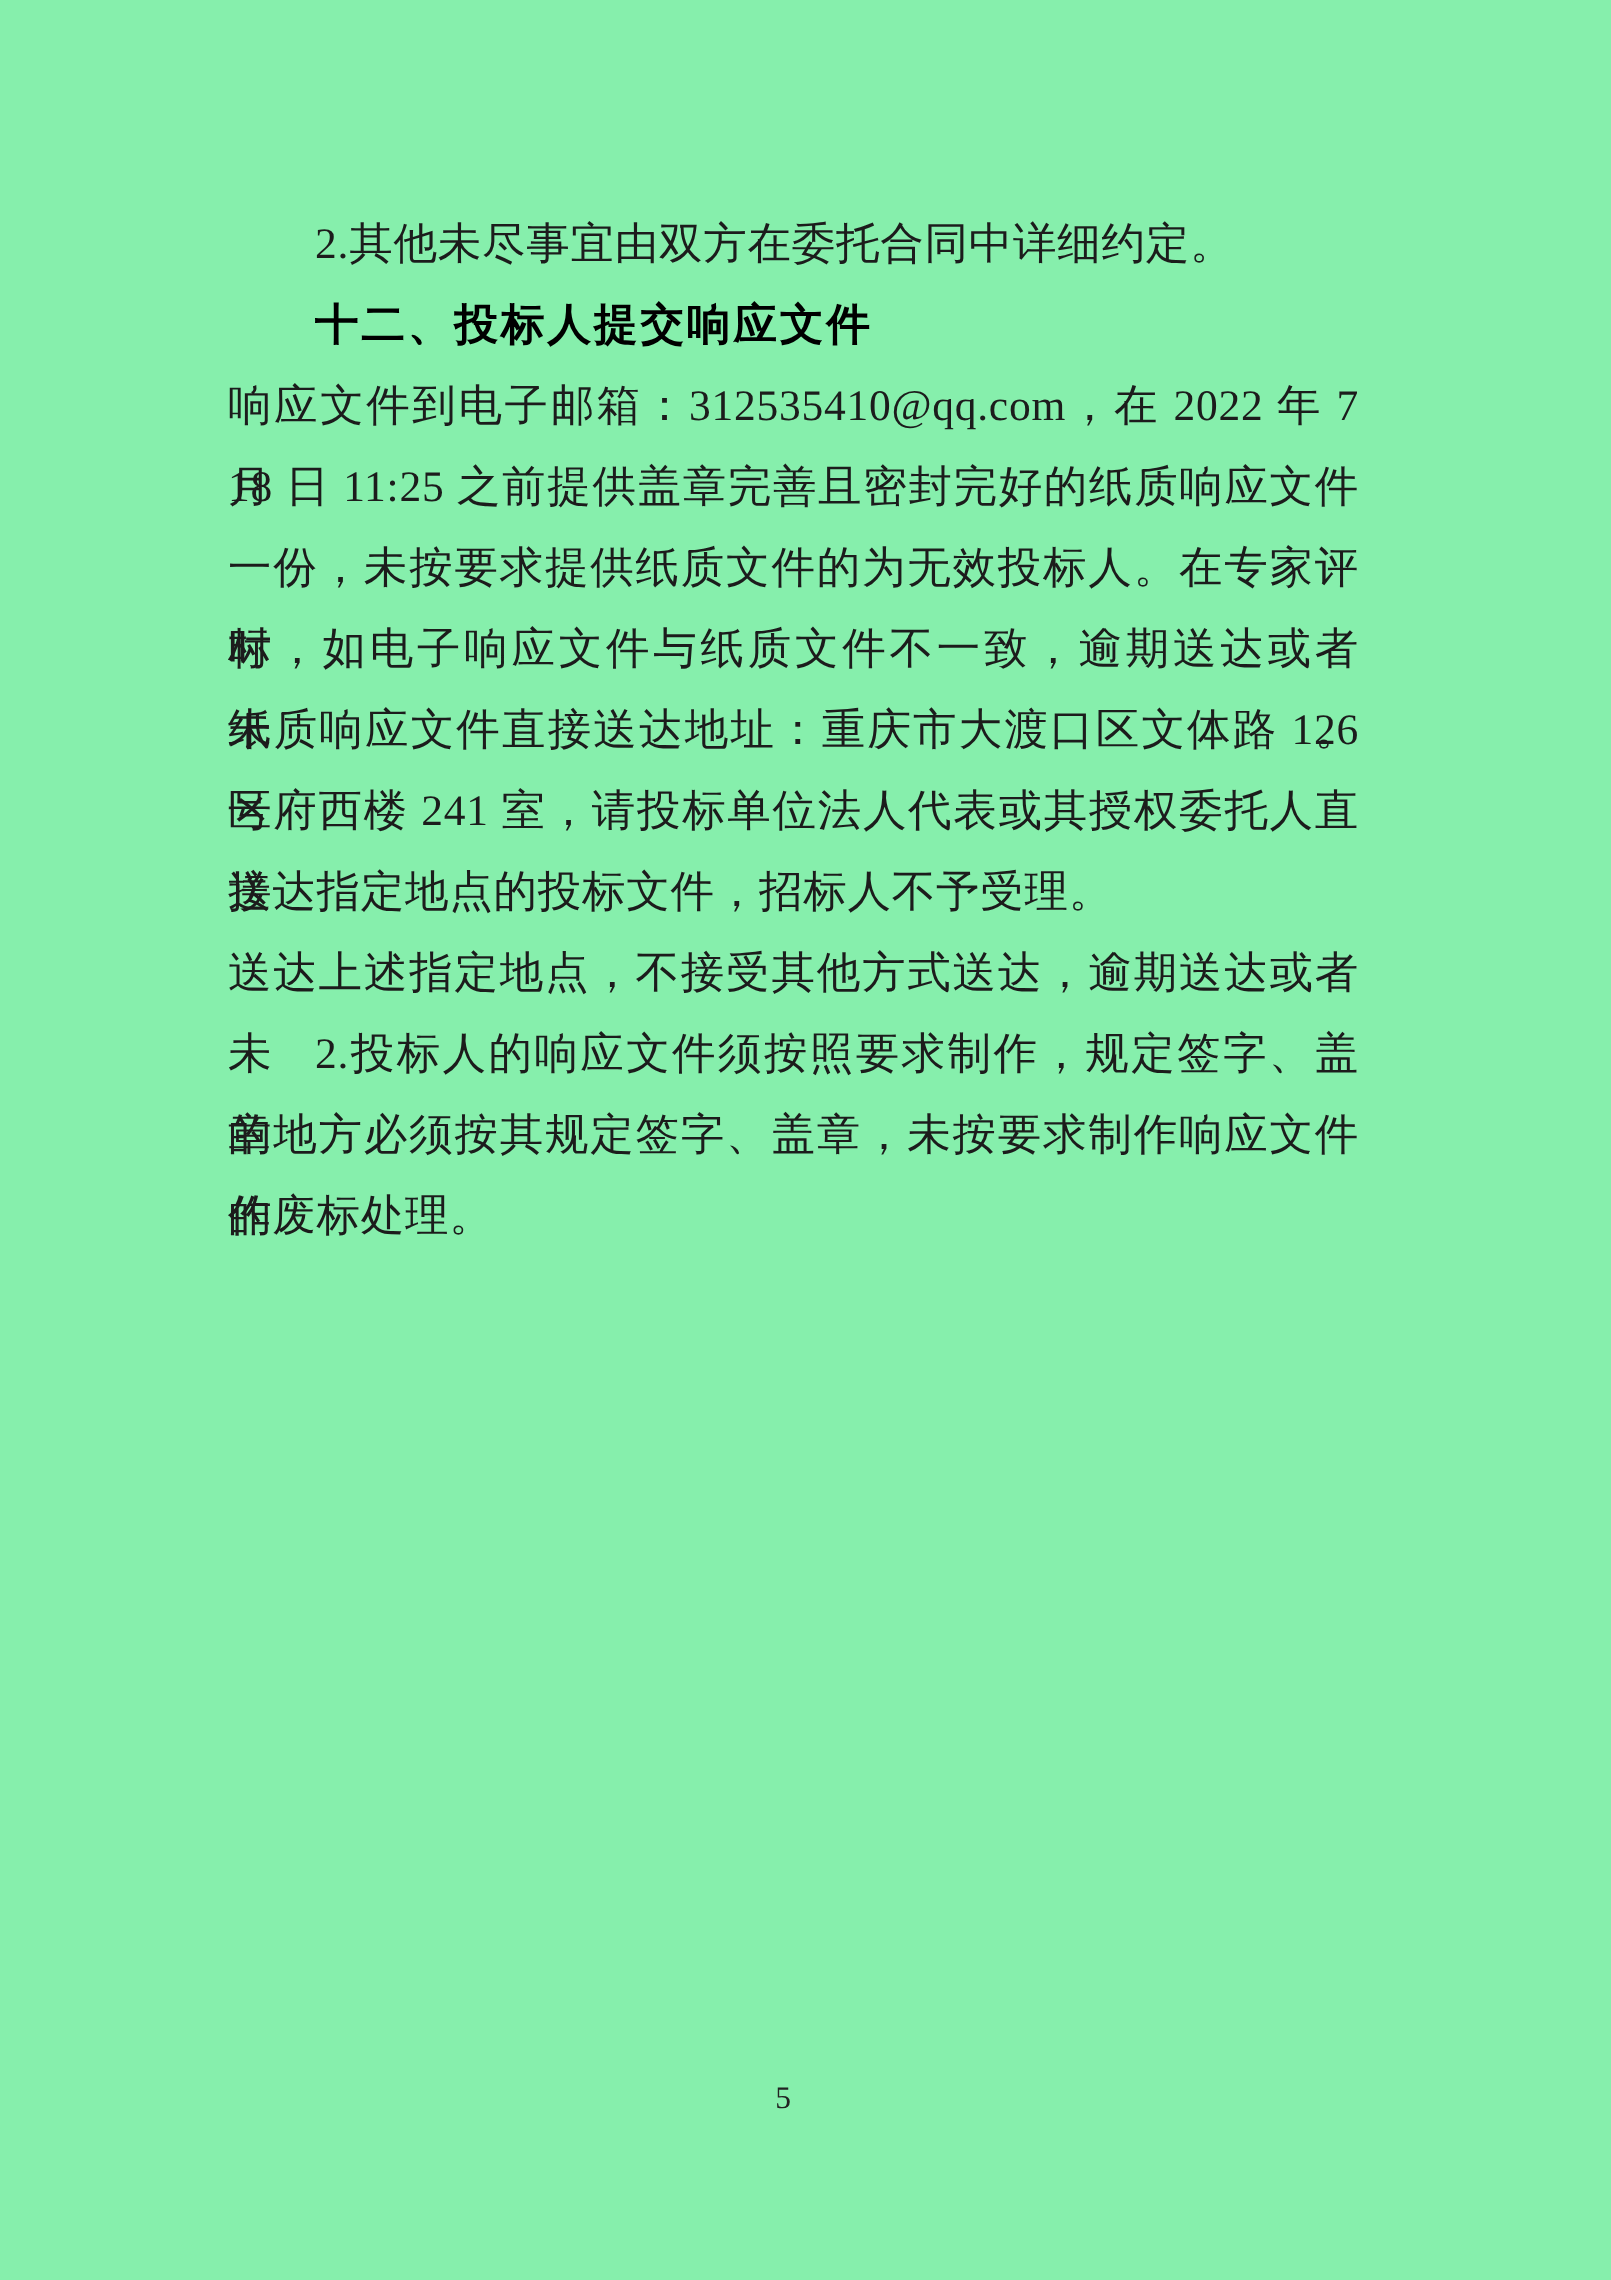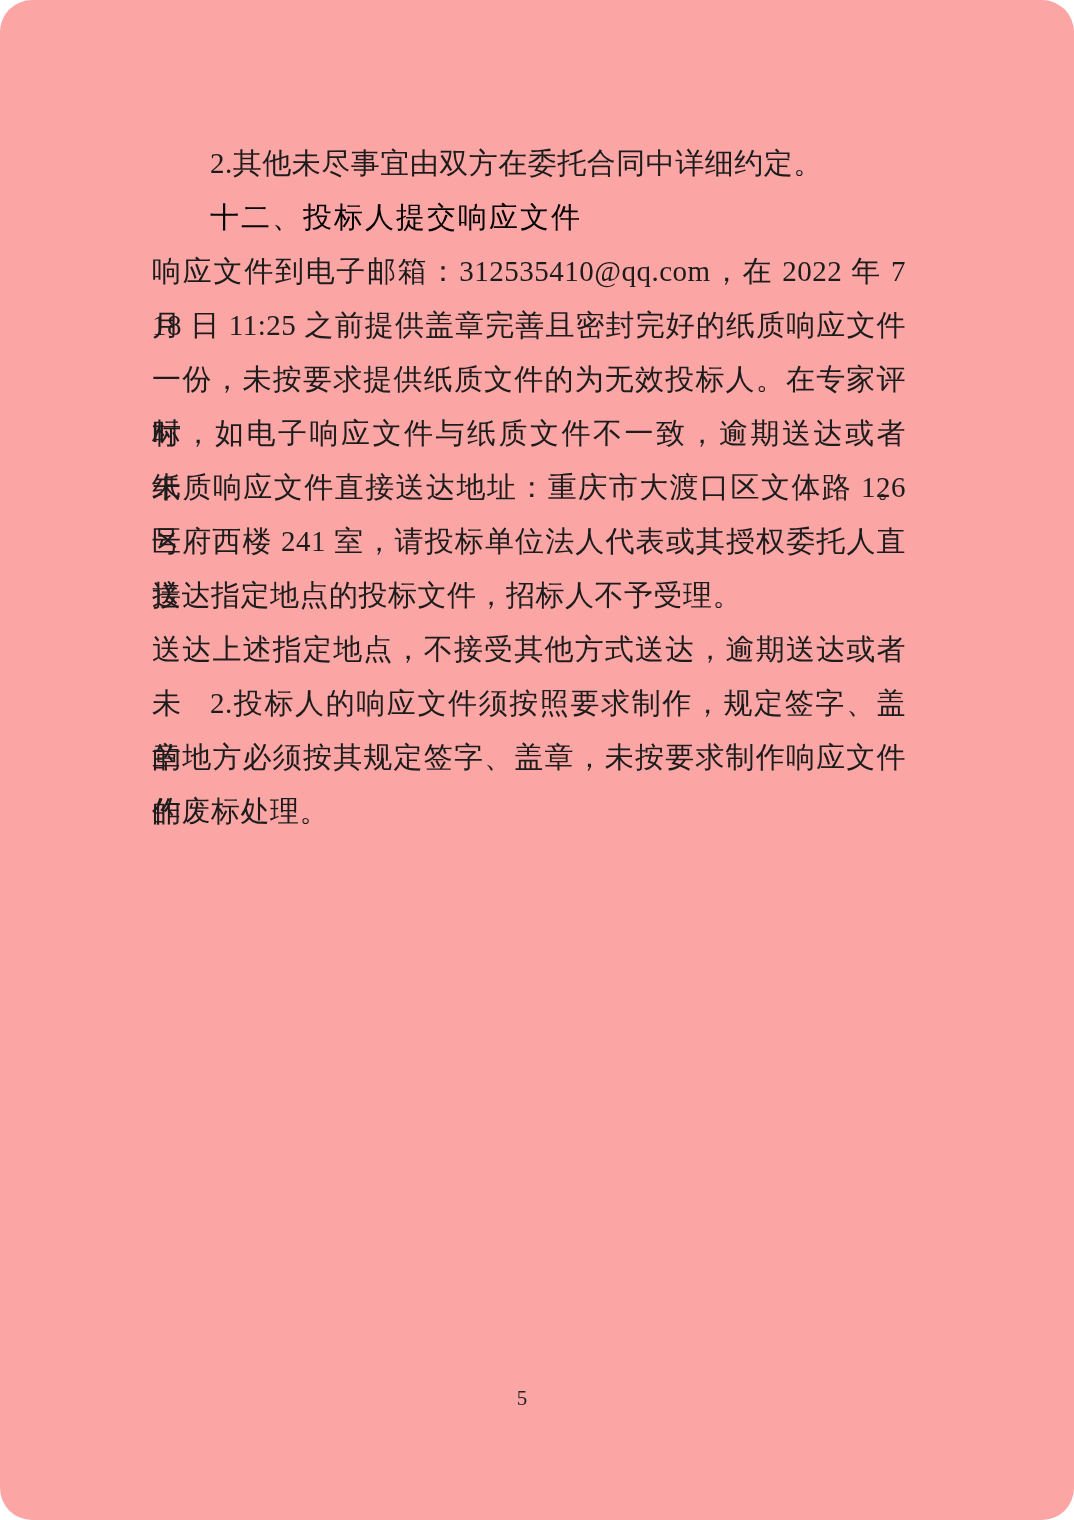--- a/index.html
+++ b/index.html
@@ -4,25 +4,24 @@
 <style>
   html, body {
     margin: 0;
     padding: 0;
     background: #ffffff;
   }
   .page {
     position: relative;
     width: 1074px;
     height: 1520px;
-    background: #fca5a5;
+    background: #86efac;
     overflow: hidden;
     font-family: "Liberation Serif", "DejaVu Serif", serif;
     color: #1c1c1c;
-    border-radius: 32px;
   }
   .doc-body {
     position: absolute;
     left: 152px;
     top: 136px;
     width: 754px;
   }
   .line {
     font-size: 29px;
     line-height: 54px;
@@ -34,21 +33,21 @@
   .line.fill {
     white-space: normal;
     text-align: justify;
     text-align-last: justify;
   }
   .line.indent {
     text-indent: 2em;
   }
   .line.heading {
     font-family: "Liberation Sans", "DejaVu Sans", sans-serif;
-    font-weight: normal;
+    font-weight: bold;
     color: #000000;
     letter-spacing: 2px;
   }
   .page-number {
     position: absolute;
     left: 0;
     top: 1383px;
     width: 1044px; 
     text-align: center;
     font-size: 21px;

